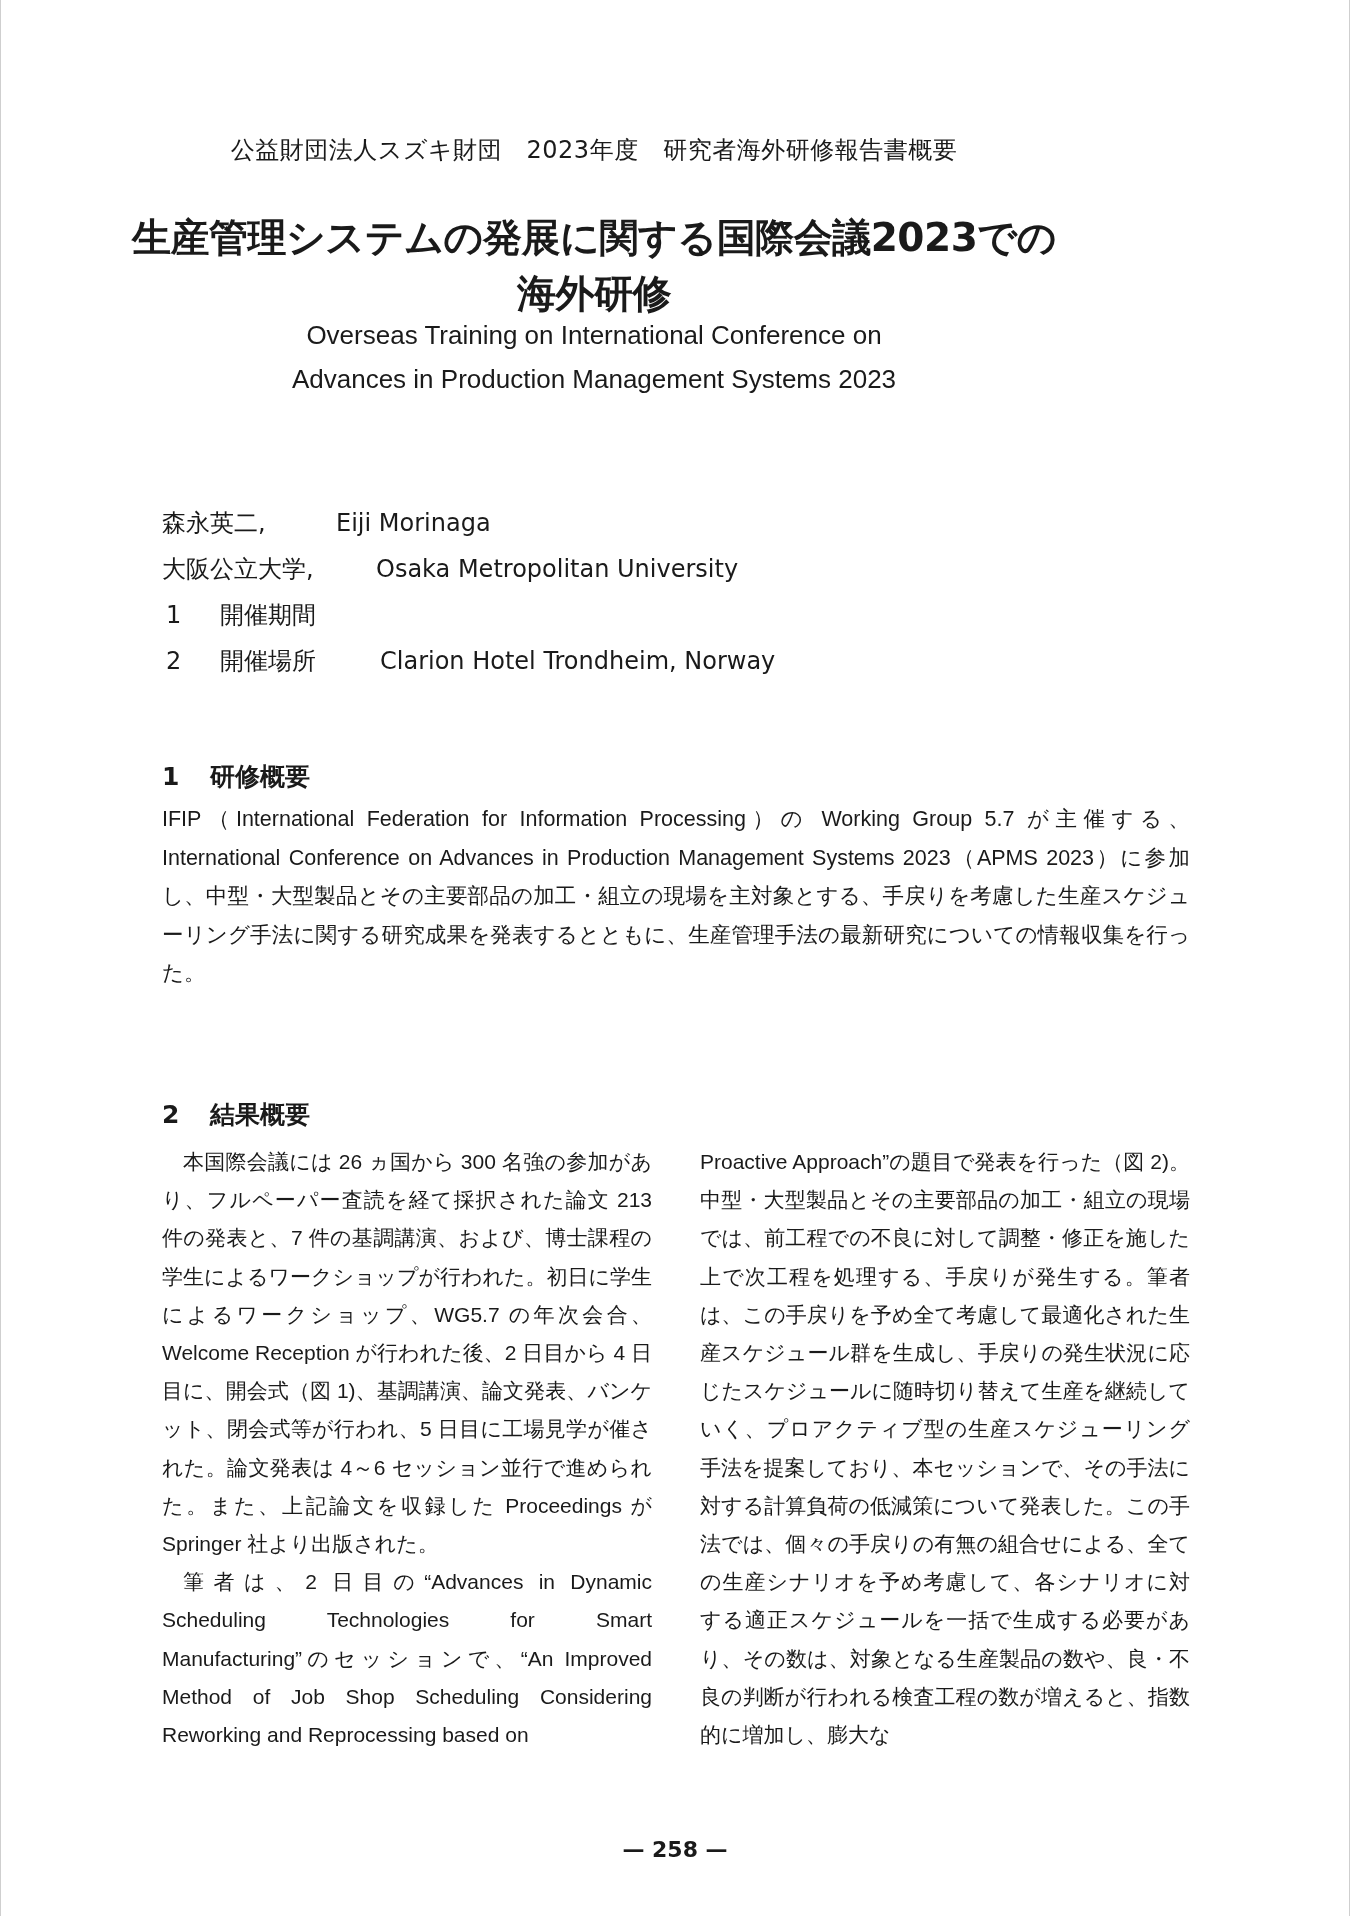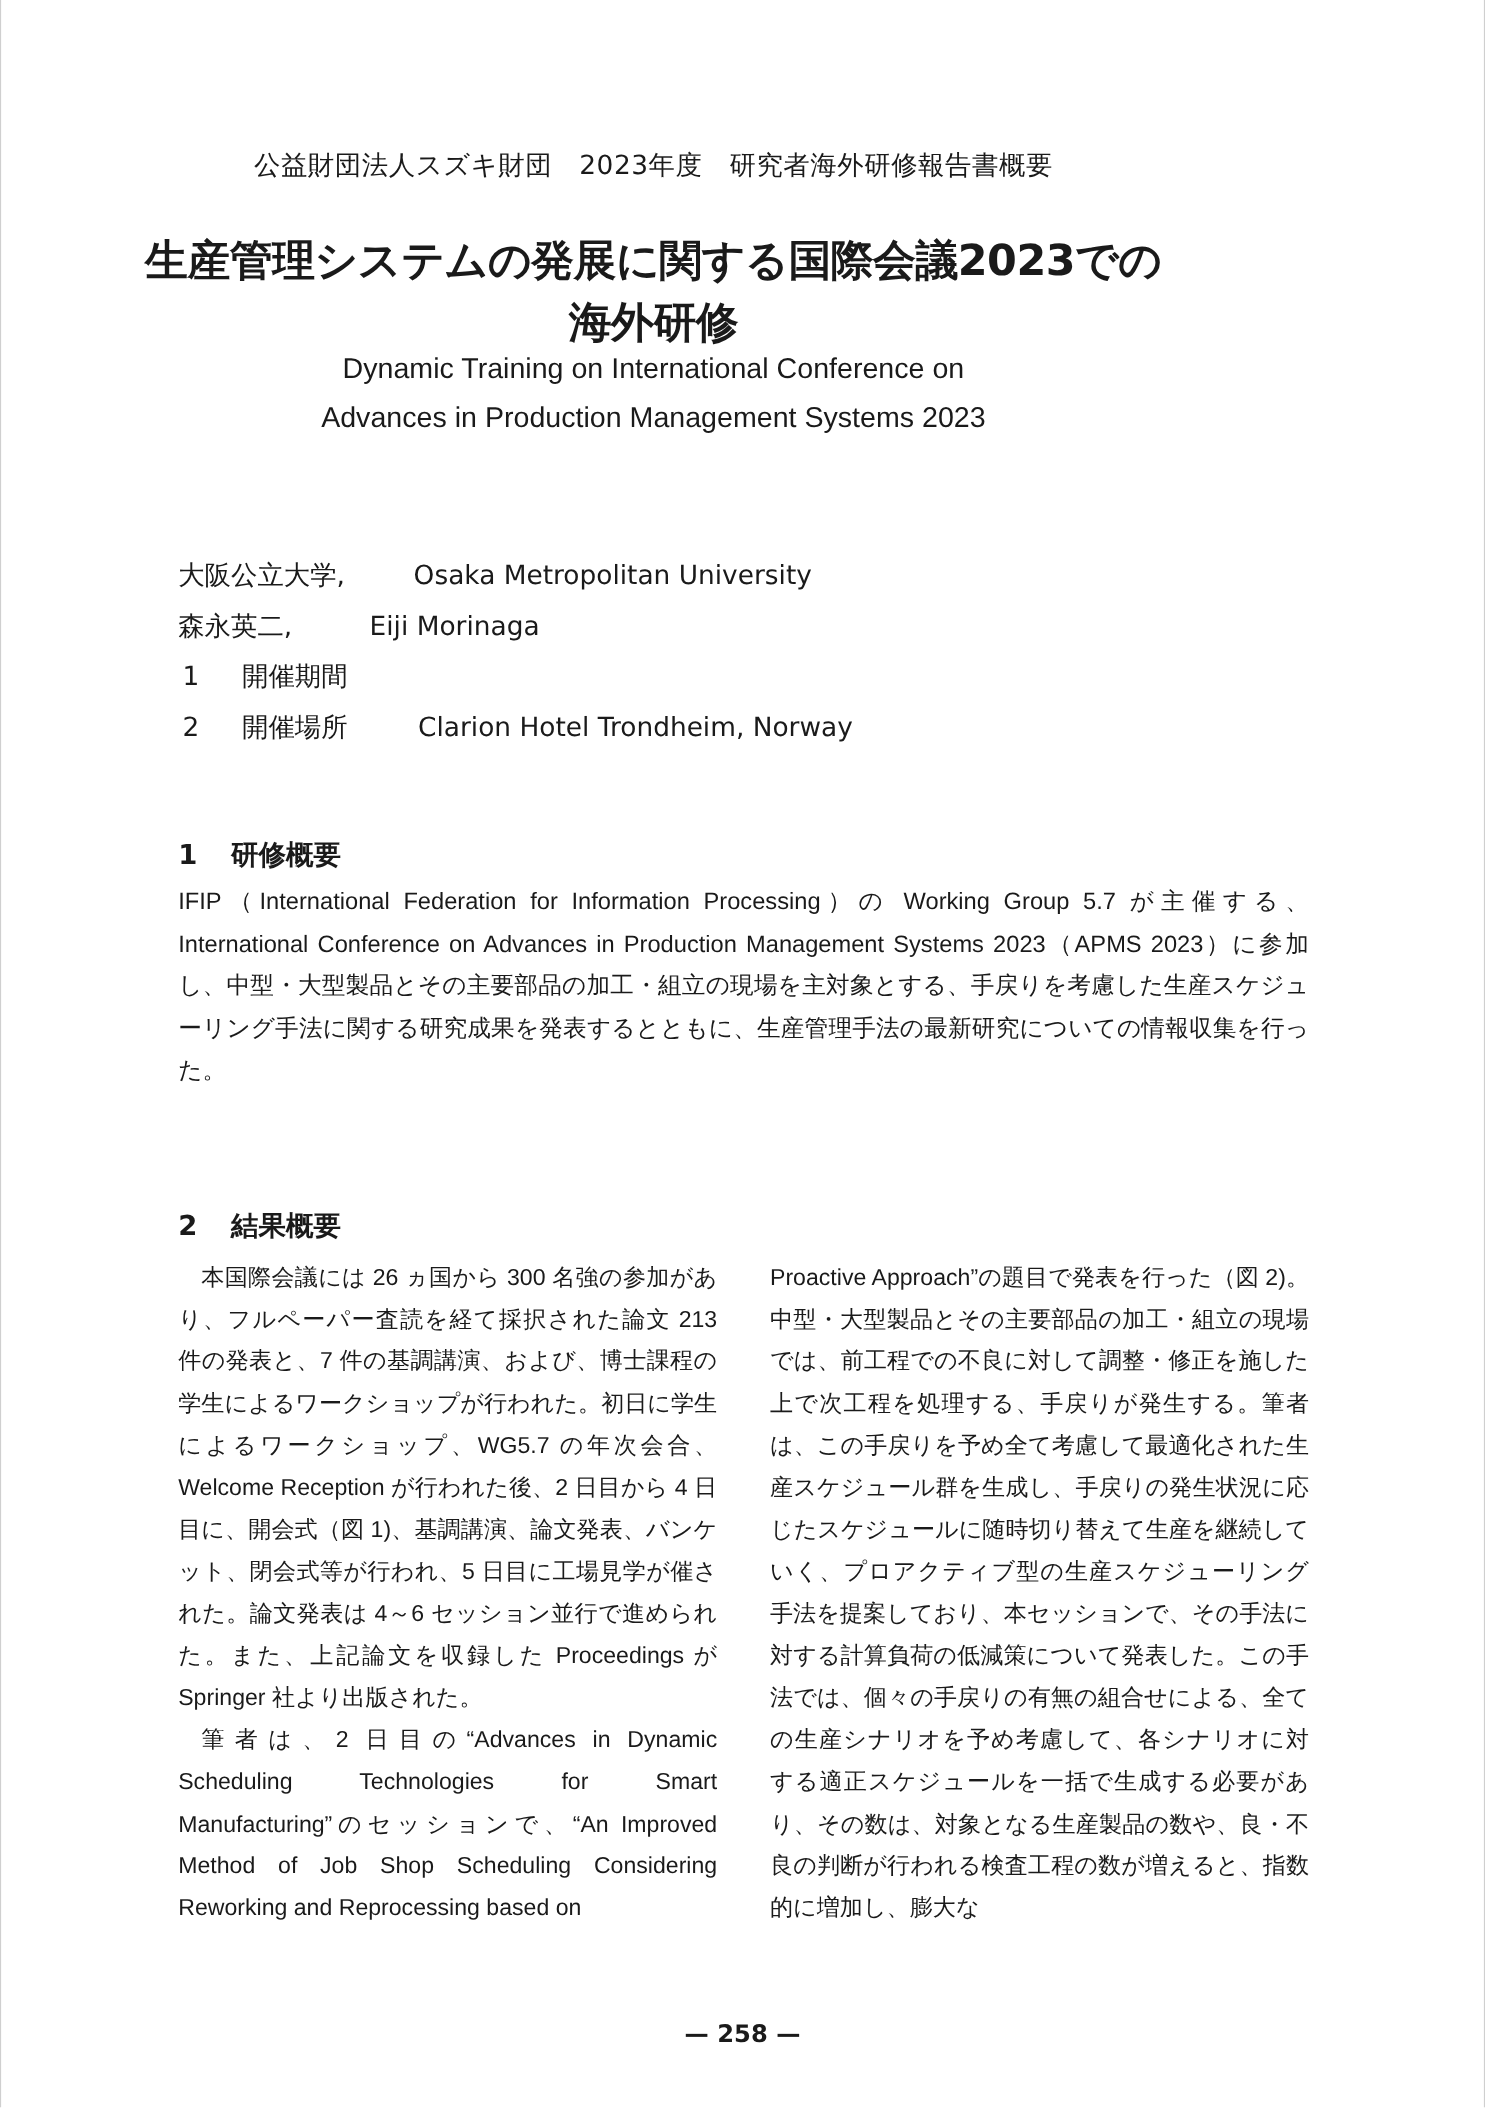--- a/index.html
+++ b/index.html
@@ -52,32 +52,32 @@
 <div class="page-frame"></div>
 
 <div class="center foundation">公益財団法人スズキ財団　2023年度　研究者海外研修報告書概要</div>
 
 <div class="center title-ja">
   <div>生産管理システムの発展に関する国際会議2023での</div>
   <div>海外研修</div>
 </div>
 
 <div class="center title-en">
-  <div>Dynamic Training on International Conference on</div>
+  <div>Overseas Training on International Conference on</div>
   <div>Advances in Production Management Systems 2023</div>
 </div>
 
 <div class="meta">
   <div class="meta-row">
+    <span class="lab1" style="width:174px">森永英二,</span>
+    <span>Eiji Morinaga</span>
+  </div>
+  <div class="meta-row">
     <span class="lab1" style="width:214px">大阪公立大学,</span>
     <span>Osaka Metropolitan University</span>
-  </div>
-  <div class="meta-row">
-    <span class="lab1" style="width:174px">森永英二,</span>
-    <span>Eiji Morinaga</span>
   </div>
   <div class="meta-row">
     <span class="num">1</span>
     <span class="lab2">開催期間</span>
   </div>
   <div class="meta-row">
     <span class="num">2</span>
     <span class="lab2">開催場所</span>
     <span>Clarion Hotel Trondheim, Norway</span>
   </div>

